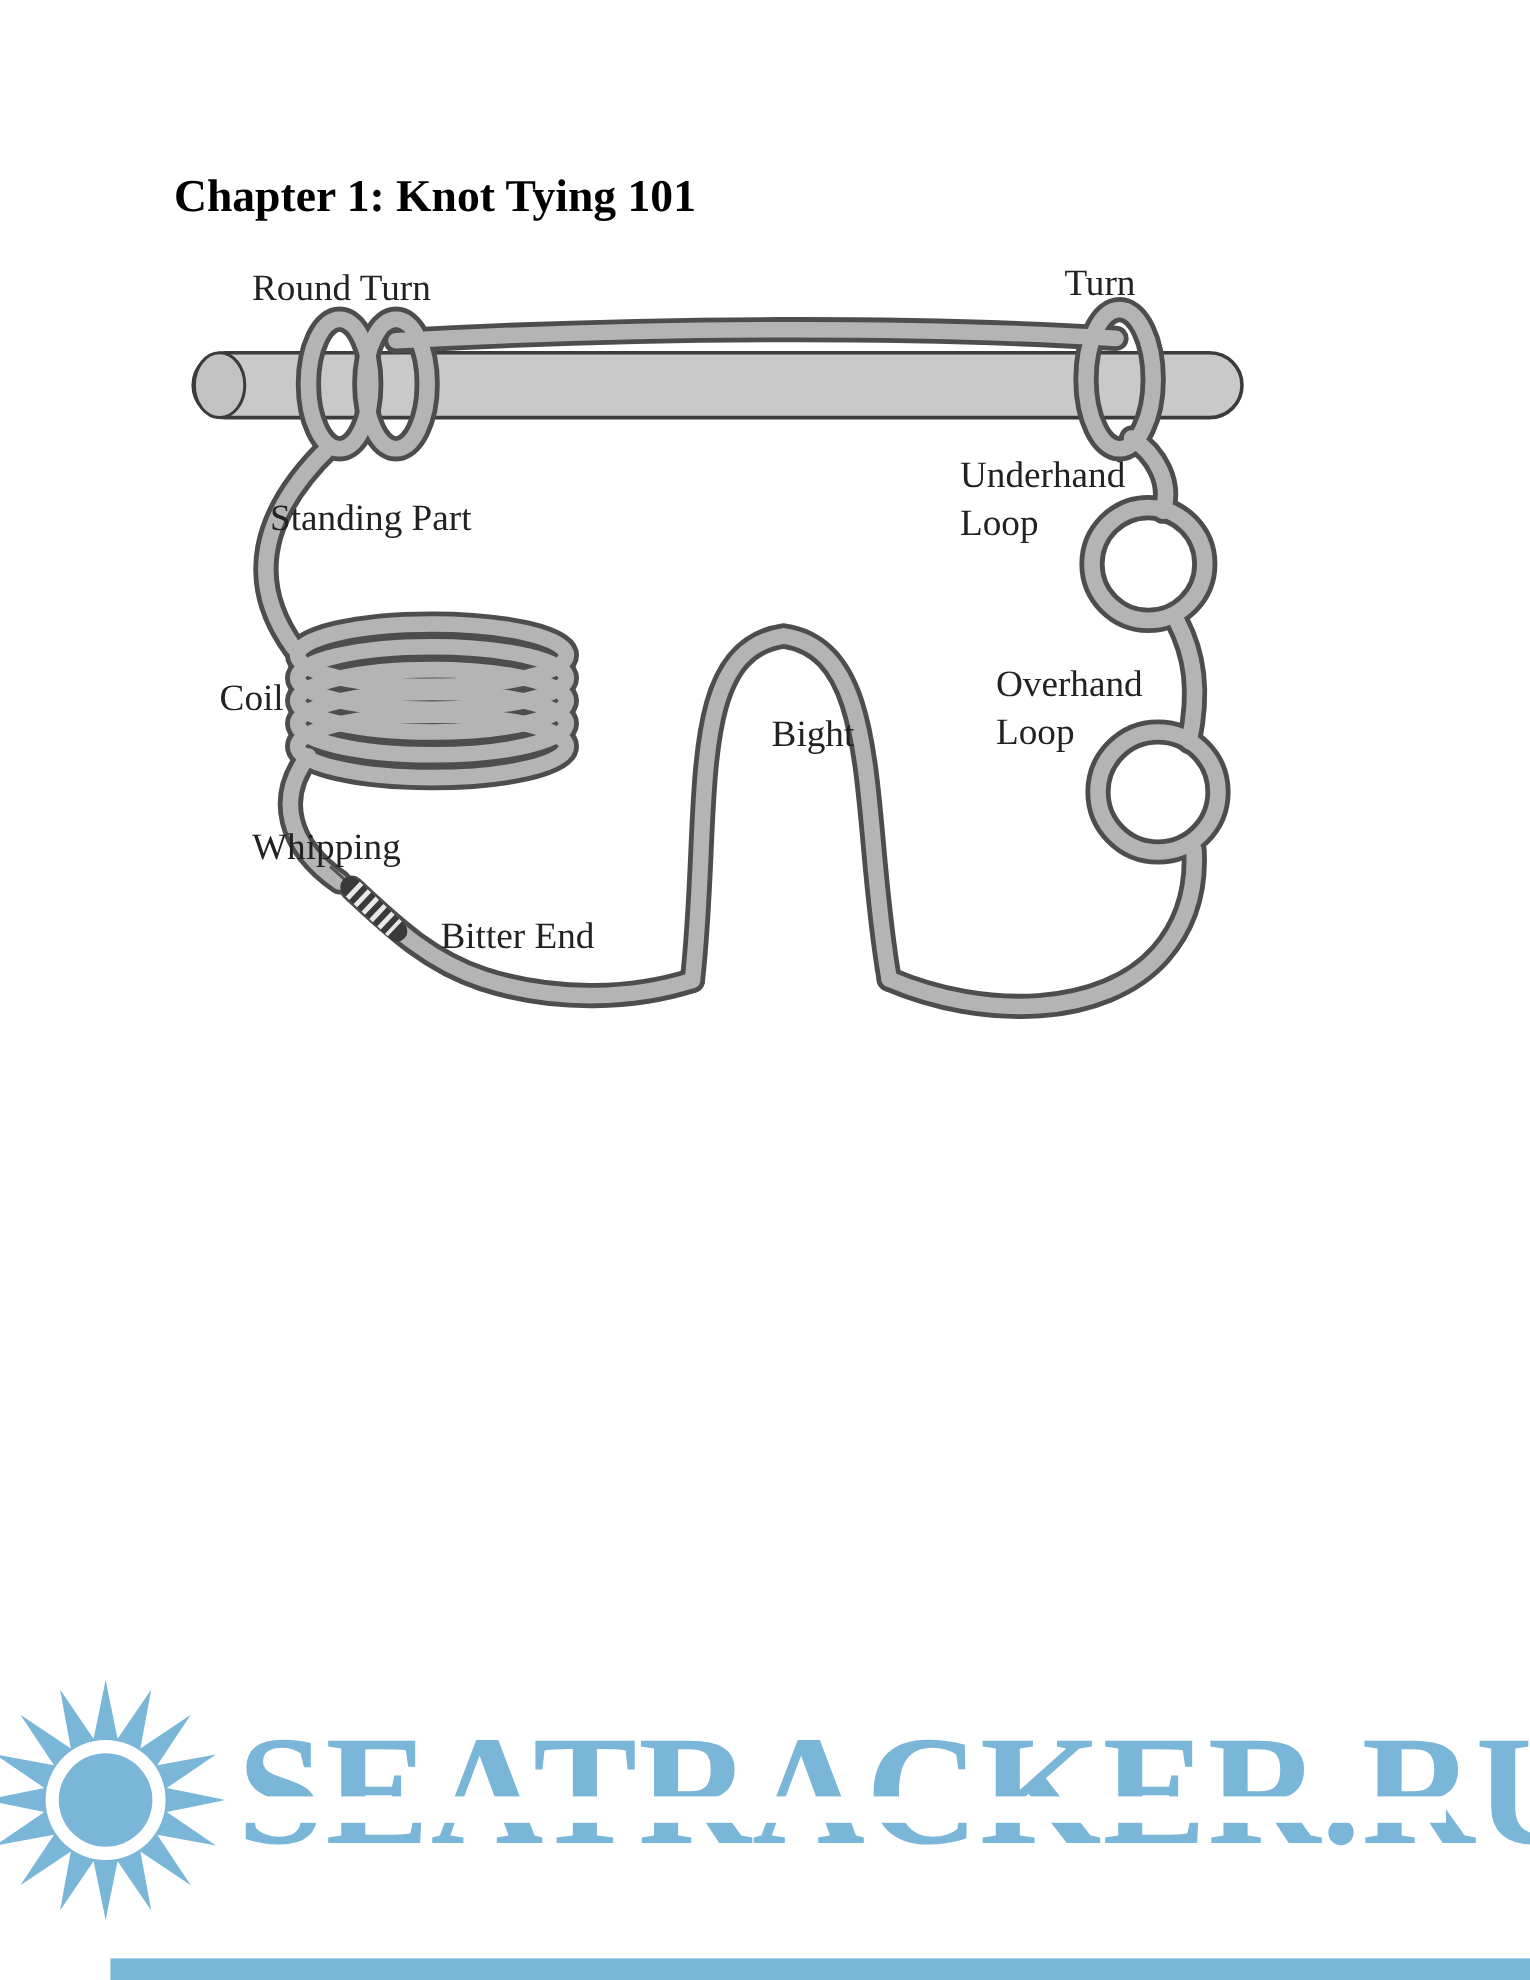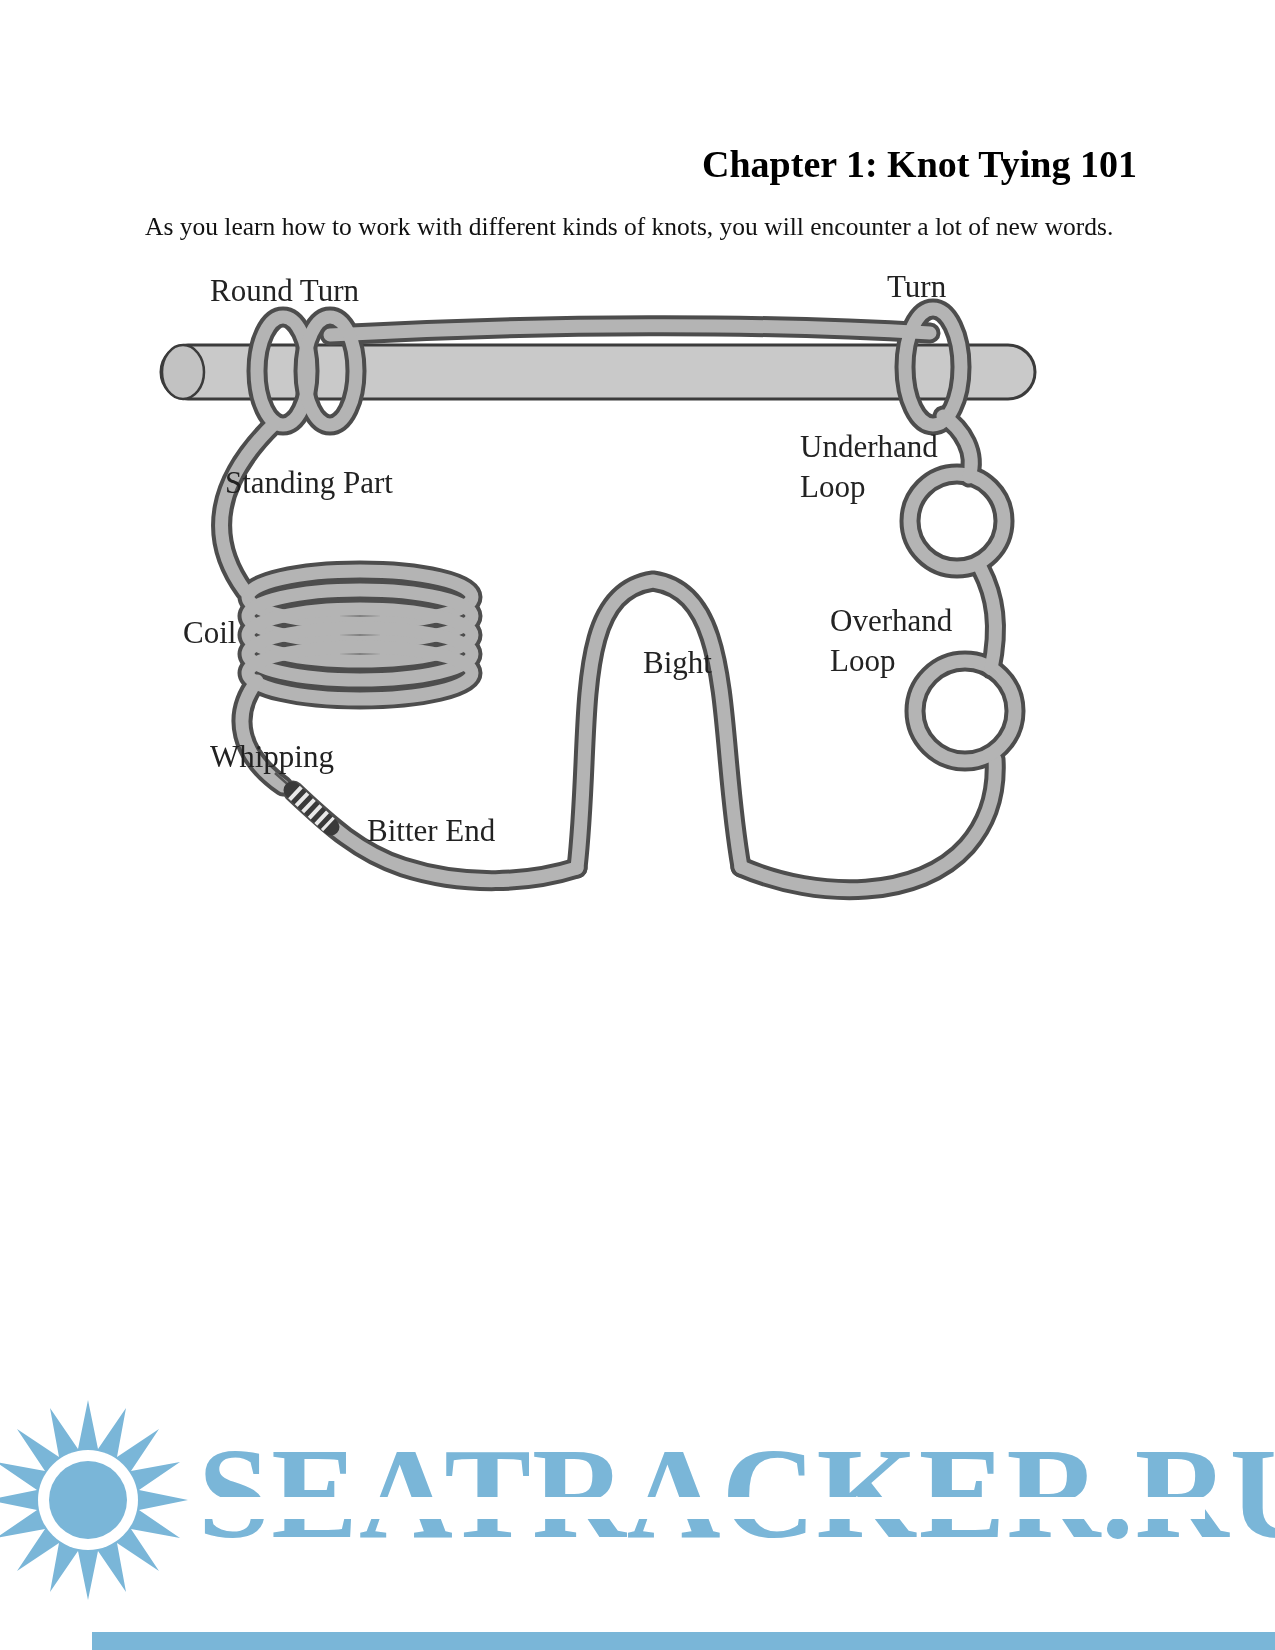--- a/index.html
+++ b/index.html
@@ -14,21 +14,20 @@
   .content {
     position:absolute;
     left:145px; top:142px;
     width:992px;
   }
   h1.chapter-title {
     font-size:38px;
     font-weight:bold;
     margin:0 0 24px 0;
     color:#000;
-    text-align:right;
   }
   p.body-par {
     font-size:25.5px;
     line-height:1.37;
     margin:0 0 16px 0;
   }
   .diagram-wrap {
     width:985px; height:645px;
     margin:6px 0 14px 0;
   }
@@ -72,21 +71,20 @@
     z-index:2;
   }
 </style>
 </head>
 <body>
 
 <div class="content">
 
   <h1 class="chapter-title">Chapter 1: Knot Tying 101</h1>
 
-  <p class="body-par">As you learn how to work with different kinds of knots, you will encounter a lot of new words.</p>
 
   <div class="diagram-wrap">
     <svg viewBox="0 0 985 645" width="985" height="645">
       <defs>
         <path id="p-toprope" d="M 185 74 C 400 62, 620 62, 785 72"></path>
         <ellipse id="p-wrap1" cx="138" cy="110" rx="26" ry="54"></ellipse>
         <ellipse id="p-wrap2" cx="185" cy="110" rx="26" ry="54"></ellipse>
         <ellipse id="p-turnwrap" cx="788" cy="106" rx="28" ry="58"></ellipse>
         <path id="p-standing" d="M 130 162 C 72 218, 60 275, 100 330"></path>
         <ellipse id="p-coil1" cx="215" cy="336" rx="112" ry="26"></ellipse>

